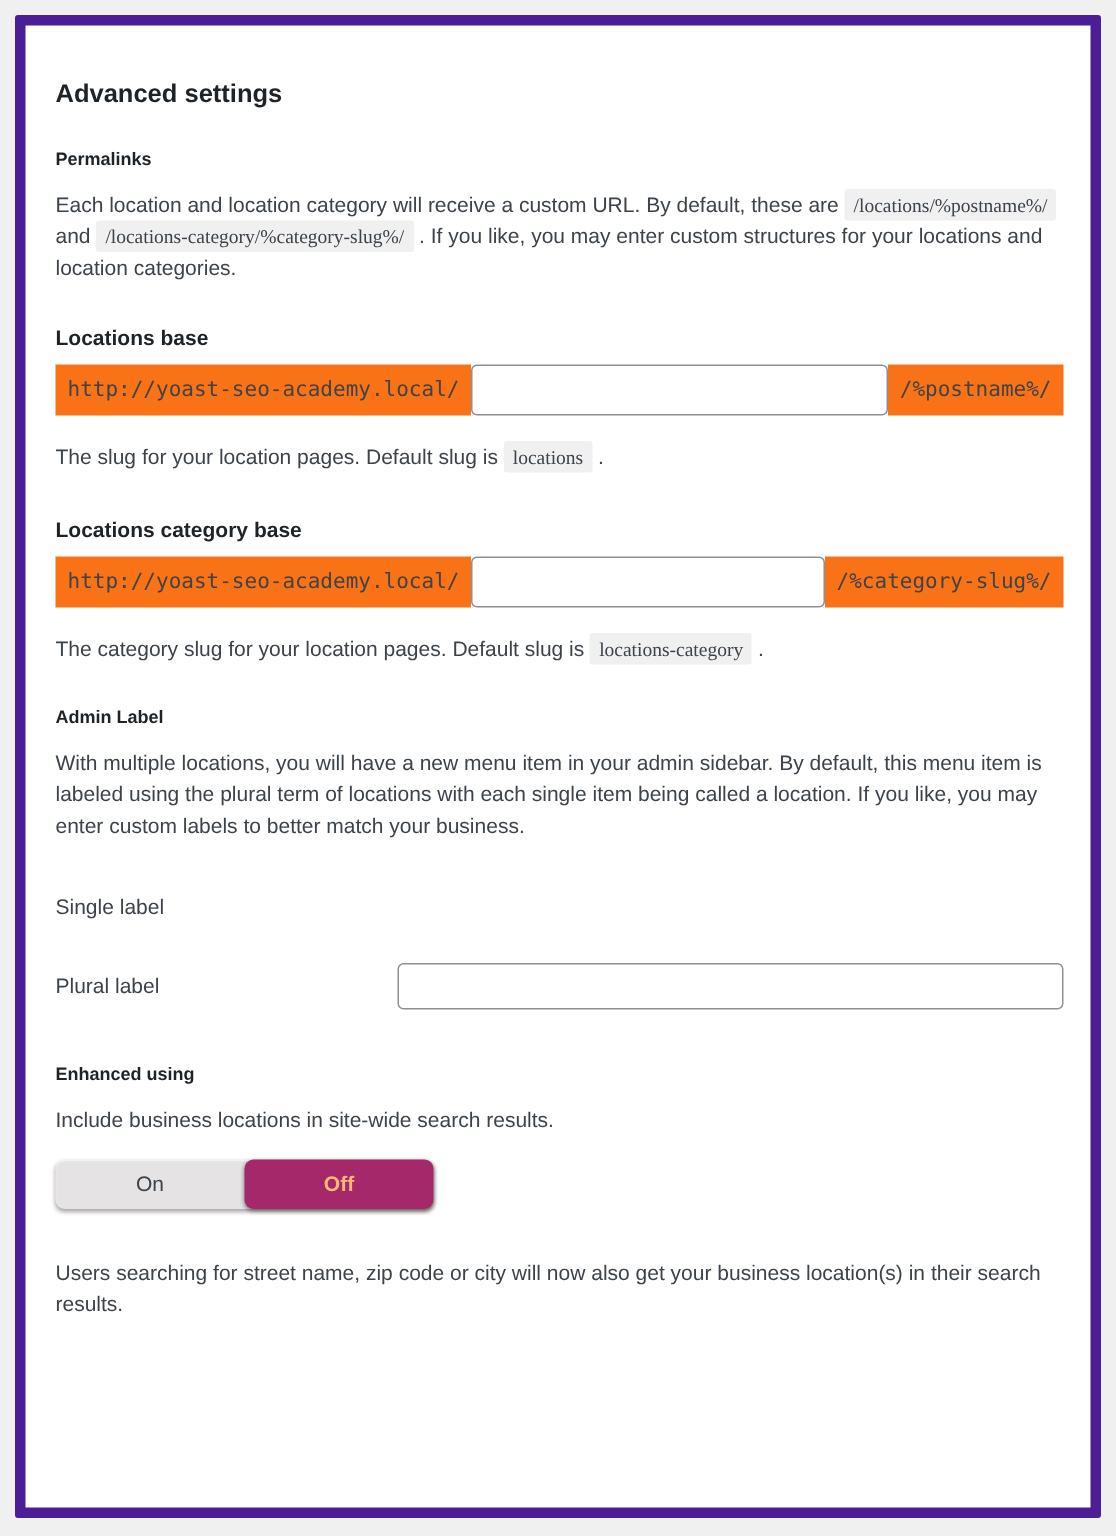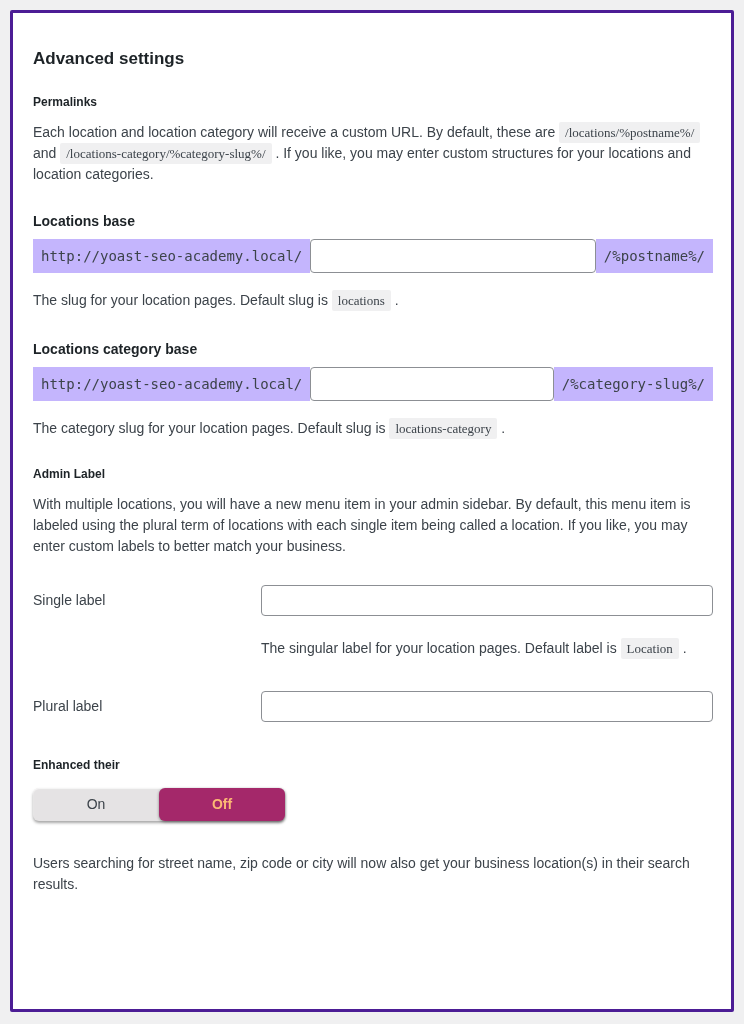--- a/index.html
+++ b/index.html
@@ -11,21 +11,21 @@
     font-size: 14px;
     color: #3c434a;
   }
   .page {
     width: 744px;
     min-height: 1024px;
     padding: 10px;
   }
   .card {
     background: #ffffff;
-    border: 3px solid #4c1d95;
+    border: 7px solid #4c1d95;
     border-radius: 2px;
     padding: 20px 18px 42px 20px;
     min-height: 1002px;
   }
   h1.page-title {
     font-size: 17px;
     font-weight: 700;
     color: #1d2327;
     margin: 16px 0 0 0;
   }
@@ -57,21 +57,21 @@
   }
   .url-row {
     display: flex;
     align-items: stretch;
     margin-top: 10px;
     line-height: 34px;
   }
   .url-row code.url-part {
     font-family: "DejaVu Sans Mono", monospace;
     font-size: 14px;
-    background: #c4b5fd;
+    background: #f97316;
     color: #3c434a;
     padding: 0 8px;
     white-space: nowrap;
   }
   .url-row input.slug-input {
     flex: 1;
     height: 34px;
     border: 1px solid #8c8f94;
     border-radius: 4px;
     background: #fff;
@@ -177,38 +177,31 @@
       <span>The category slug for your location pages. Default slug is</span>
       <code class="inline-code">locations-category</code>
       <span>.</span>
     </p>
 
     <h2 class="section-heading">Admin Label</h2>
     <p class="body-text">With multiple locations, you will have a new menu item in your admin sidebar. By default, this menu item is labeled using the plural term of locations with each single item being called a location. If you like, you may enter custom labels to better match your business.</p>
 
     <div class="label-field-row">
       <div class="row-label">Single label</div>
-      <div>
-        <input class="text-input" type="text" value="" style="">
-        <p class="field-desc">
-          <span>The singular label for your location pages. Default label is</span>
-          <code class="inline-code">Location</code>
-          <span>.</span>
-        </p>
-      </div>
     </div>
 
     <div class="label-field-row" style="margin-top:30px;">
       <div class="row-label">Plural label</div>
       <div>
         <input class="text-input" type="text" value="" style="">
       </div>
     </div>
 
-    <h2 class="section-heading" style="margin-top:36px;">Enhanced their</h2>
+    <h2 class="section-heading" style="margin-top:36px;">Enhanced using</h2>
+    <p class="body-text">Include business locations in site-wide search results.</p>
 
     <div class="toggle">
       <div class="seg">On</div>
       <div class="seg active">Off</div>
     </div>
 
     <p class="body-text" style="margin-top:32px;">Users searching for street name, zip code or city will now also get your business location(s) in their search results.</p>
 
   </div>
 </div>

